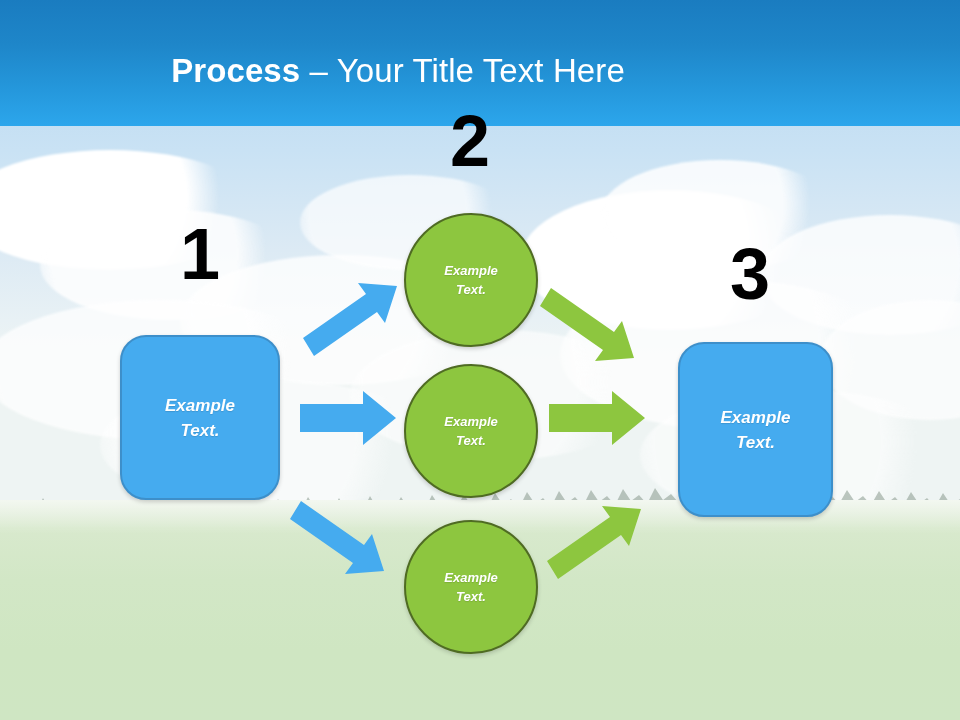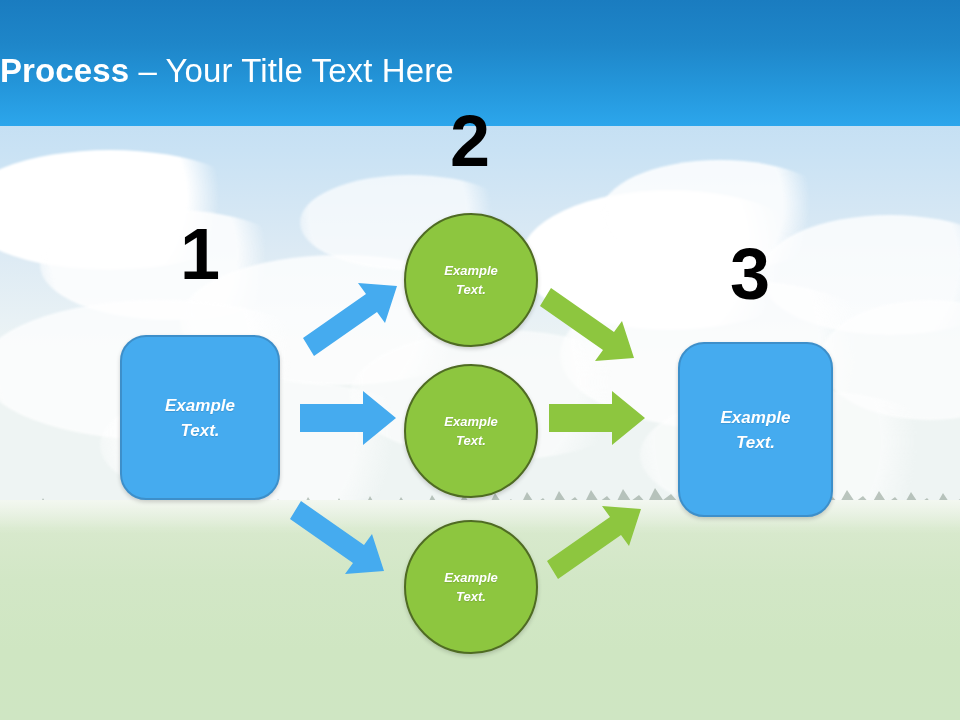--- a/index.html
+++ b/index.html
@@ -79,21 +79,21 @@
     position: absolute;
     left: 0; top: 0;
     width: 960px; height: 126px;
     background: linear-gradient(to bottom, #1a7cc0 0%, #1e86c9 35%, #2496da 68%, #2ca6ec 100%);
   }
   .title-text {
     position: absolute;
     left: 0;
     top: 52px;
     width: 796px;
-    text-align: left;
+    text-align: center;
     color: #ffffff;
     font-size: 33px;
     line-height: 38px;
     letter-spacing: 0.1px;
     white-space: nowrap;
   }
   .title-text .t-bold { font-weight: bold; }
   .title-text .t-reg  { font-weight: normal; }
 
   

